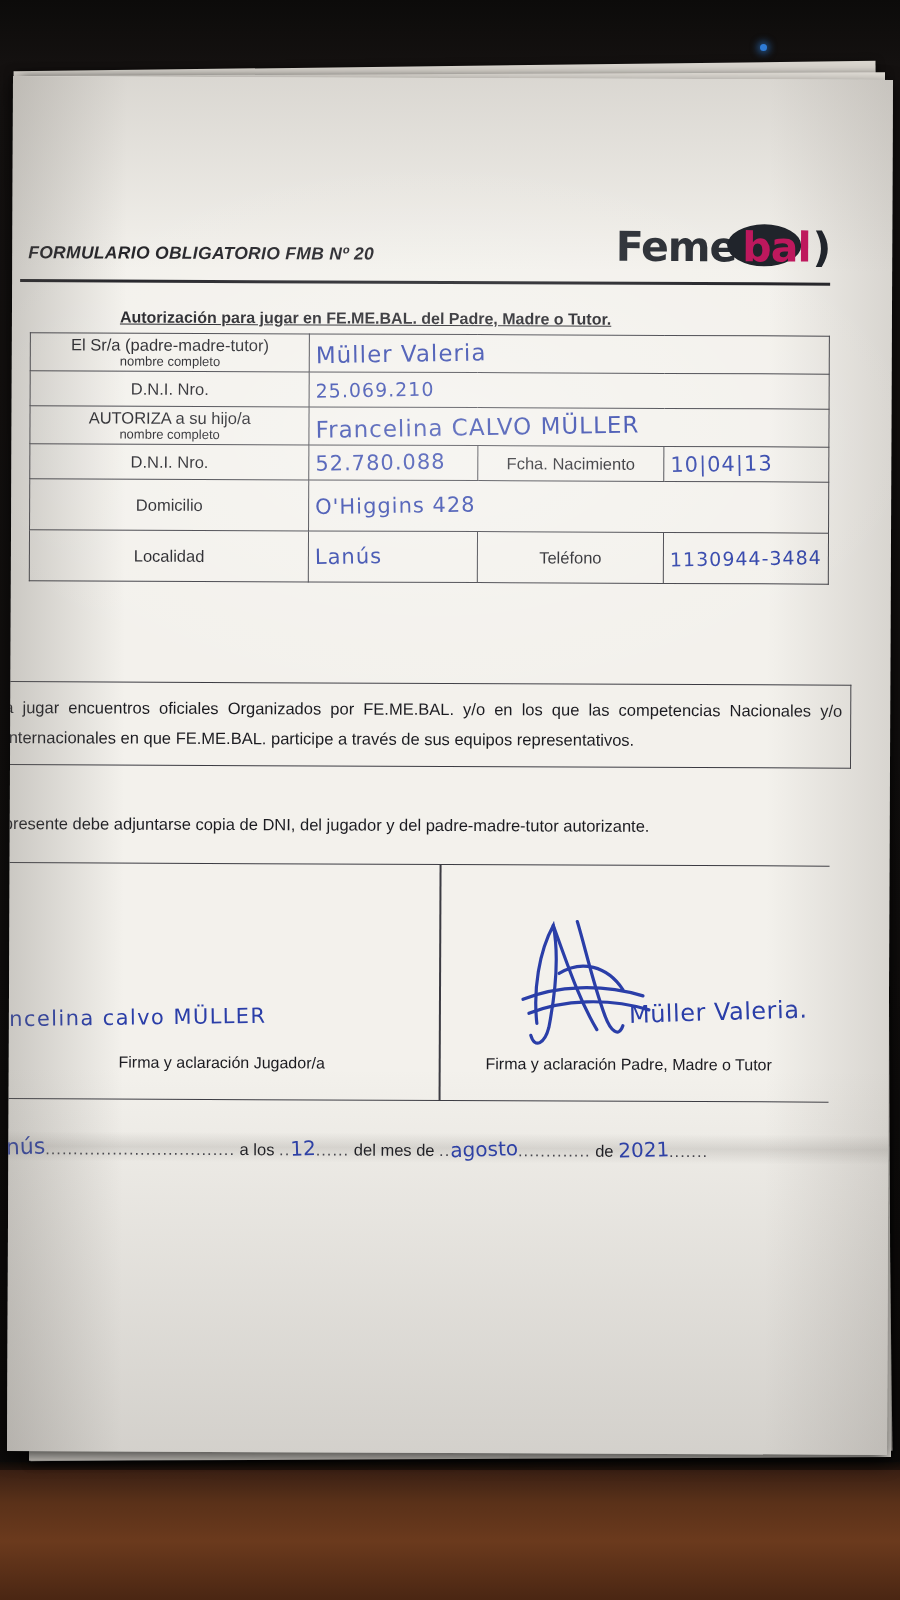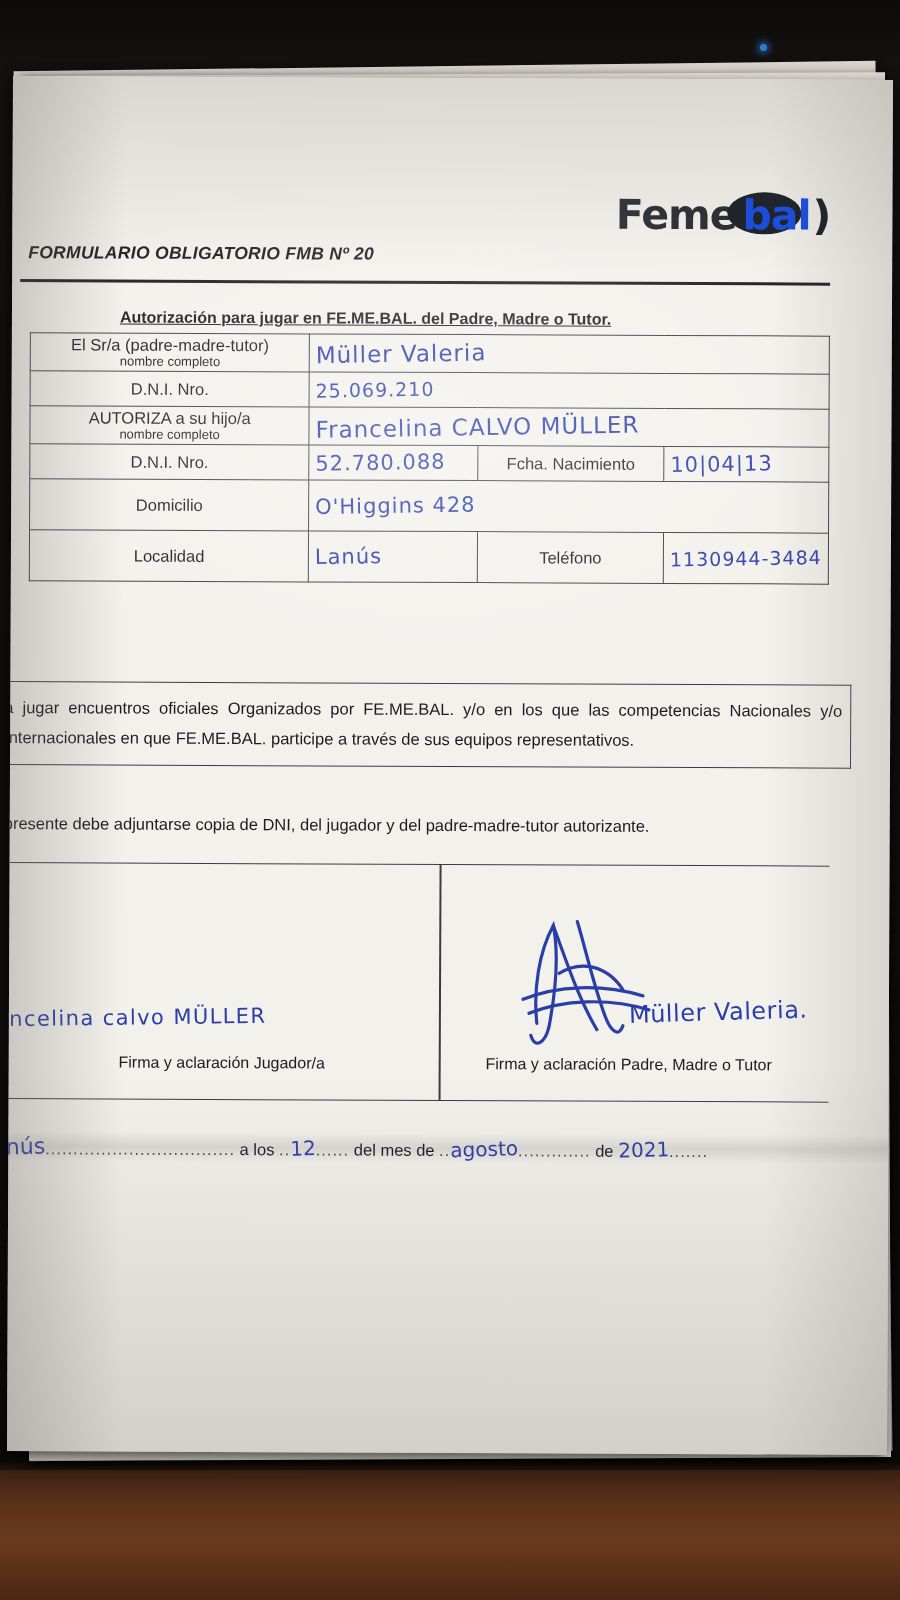--- a/index.html
+++ b/index.html
@@ -108,23 +108,24 @@
     font-size: 41px;
     font-weight: bold;
     font-family: "DejaVu Sans", sans-serif;
     letter-spacing: -1px;
     color: #20242b;
     white-space: nowrap;
   }
   #logo .ball {
     display: inline-block;
     position: relative;
-    color: #1d4ed8;
+    color: #be185d;
     z-index: 2;
     padding: 0 6px;
+    margin-top: 32px;
   }
   #logo .ball::before {
     content: "";
     position: absolute;
     left: -9px; top: 1px;
     width: 74px; height: 42px;
     border-radius: 50%;
     background: #20242b;
     z-index: -1;
   }

